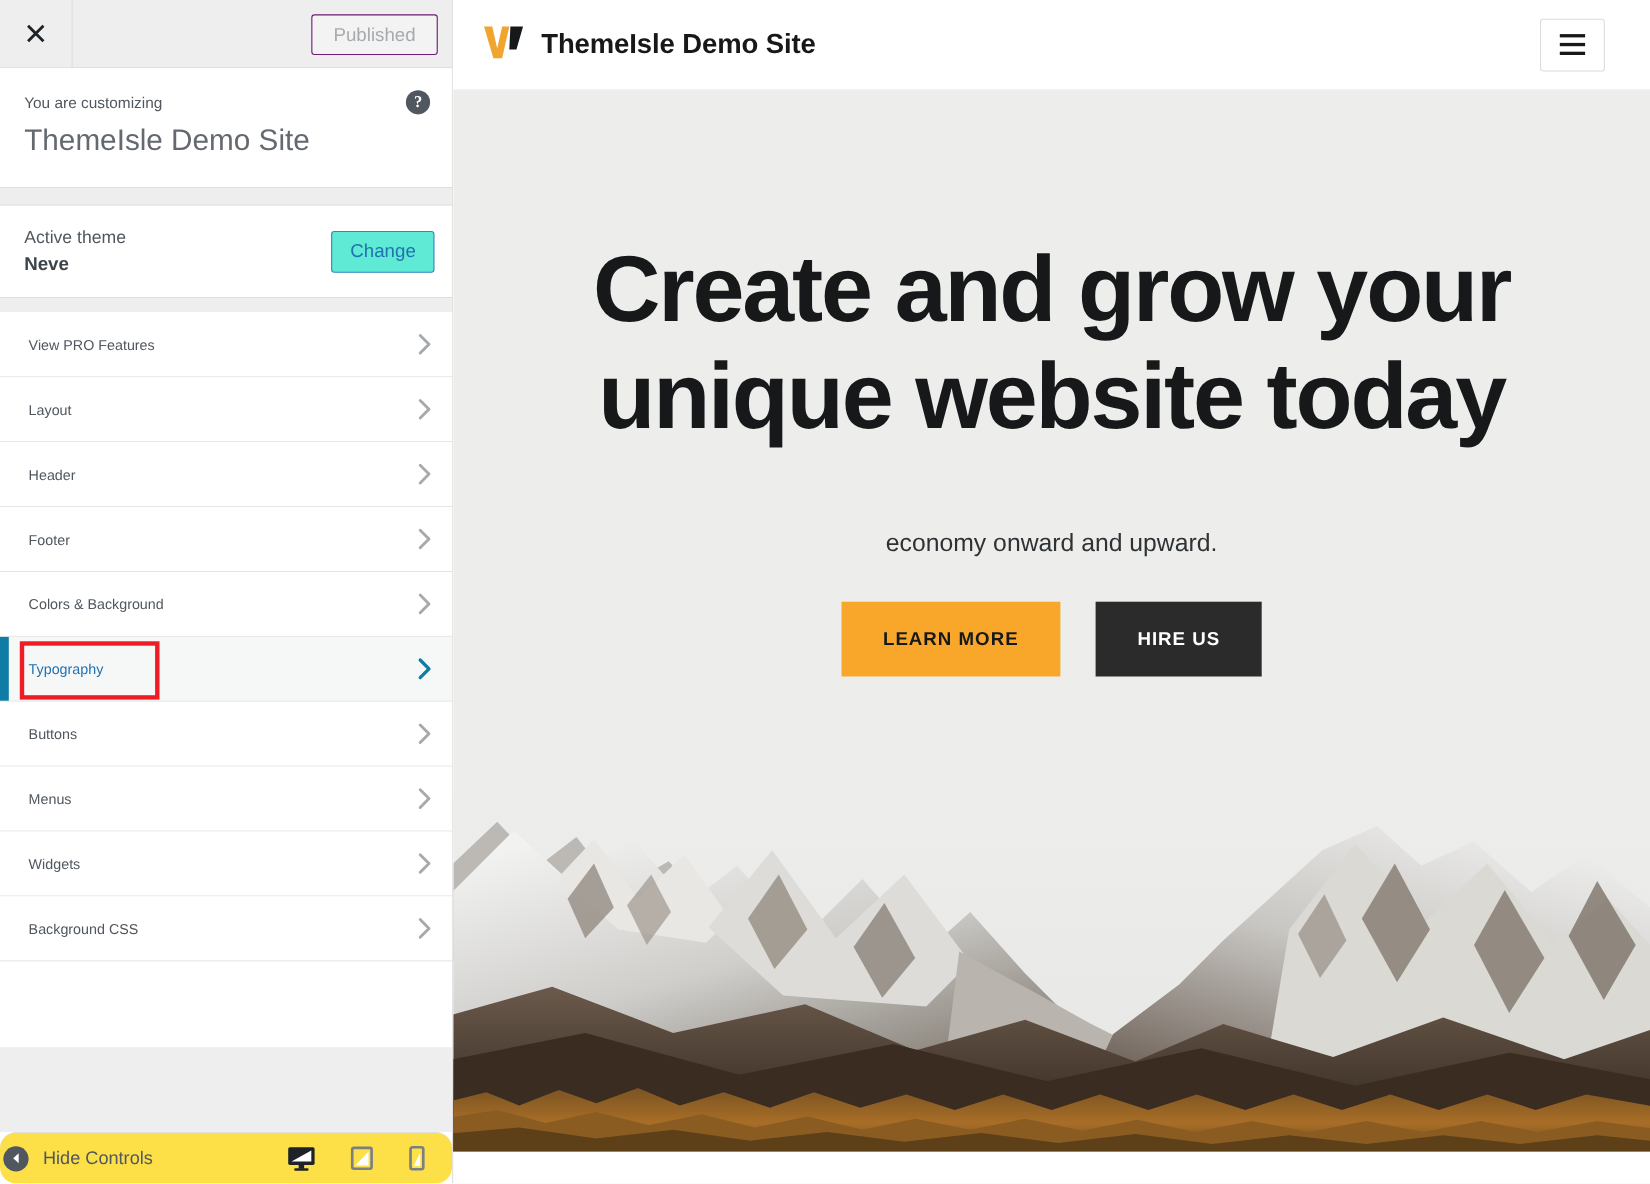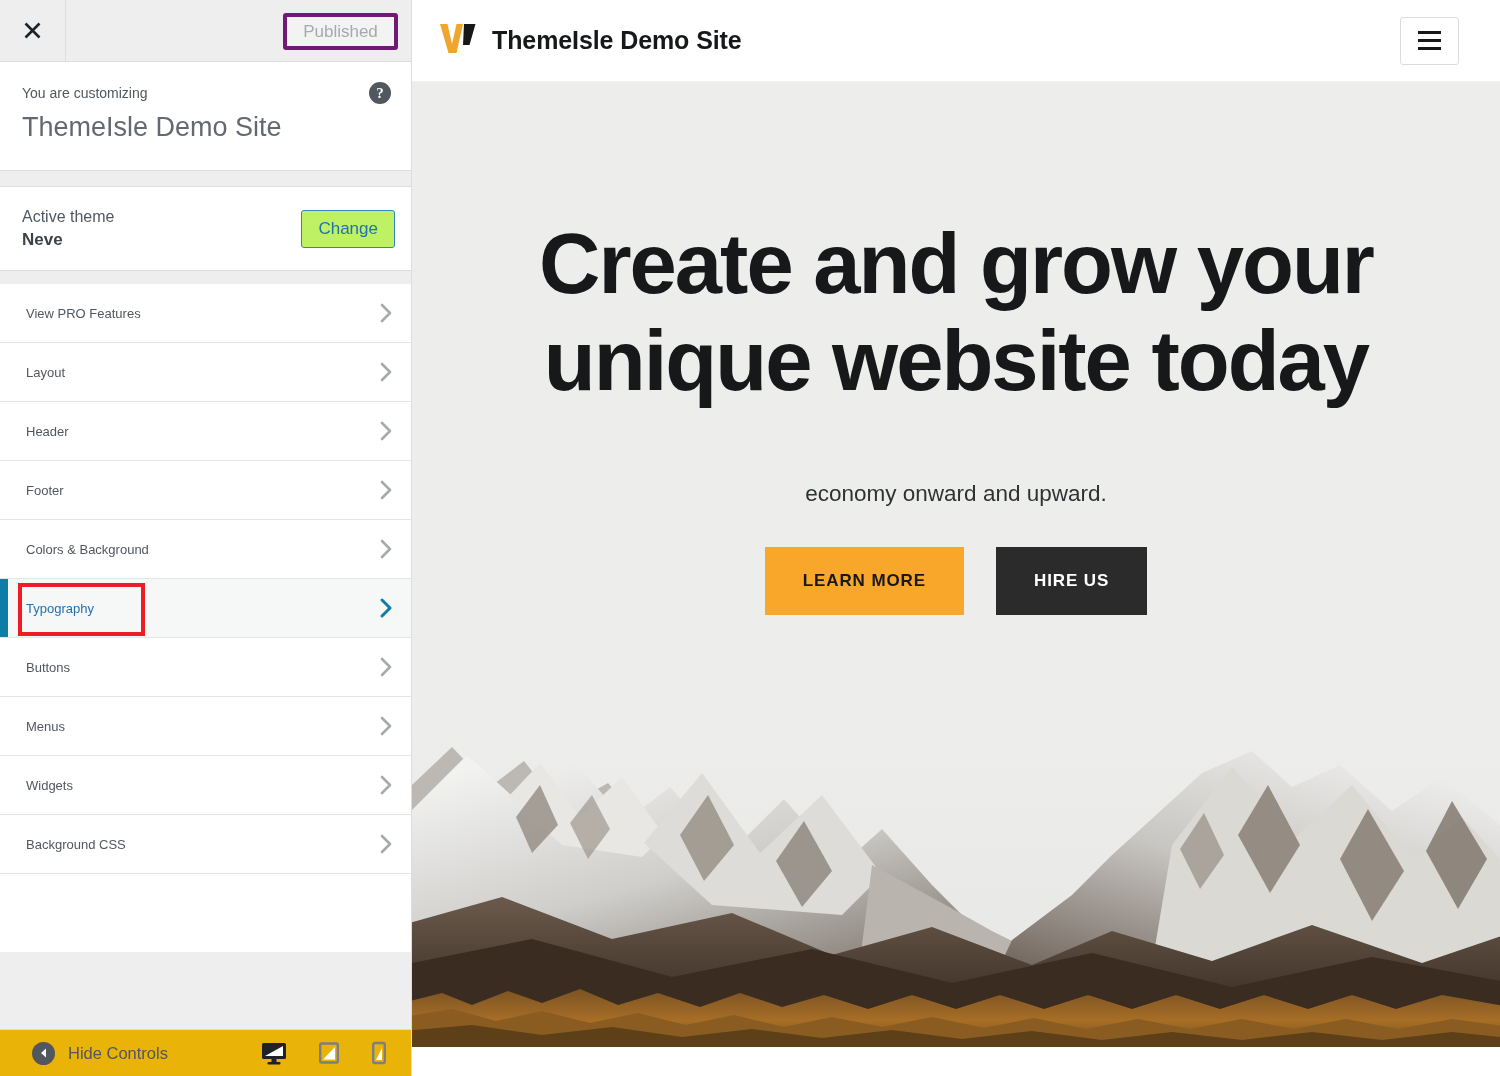--- a/index.html
+++ b/index.html
@@ -32,21 +32,21 @@
     display: flex; align-items: center; justify-content: center;
     border-right: 1px solid #ddd;
     background: #eee;
     cursor: pointer;
   }
   .close-btn svg { display: block; }
   .published-btn {
     position: absolute; right: 13px; top: 13px;
     height: 37px; min-width: 115px;
     background: #f3f3f3;
-    border: 4px solid #701a75;
+    border: 1px solid #701a75;
     border-radius: 3px;
     color: #a7aaad;
     font-size: 17px;
     display: flex; align-items: center; justify-content: center;
     padding: 0 16px;
     cursor: default;
   }
 
   .customizing-panel {
     background: #fff;
@@ -77,21 +77,21 @@
     padding: 18px 16px 18px 22px;
     border-bottom: 1px solid #ddd;
     display: flex; align-items: center; justify-content: space-between;
     min-height: 84px;
   }
   .theme-meta { line-height: 1.35; }
   .theme-label { font-size: 16px; color: #50575e; }
   .theme-name { font-size: 17px; color: #3c434a; font-weight: 700; margin-top: 2px; }
   .change-btn {
     border: 1px solid #3582c4;
-    background: #bef264;
+    background: #5eead4;
     color: #2271b1;
     border-radius: 3px;
     font-size: 17px;
     padding: 8px 16px;
     cursor: pointer;
     font-family: "Liberation Sans", sans-serif;
   }
 
   .nav-spacer { height: 13px; background: #eee; }
 
@@ -124,24 +124,25 @@
     width: 127px; height: 53px;
     border: 4px solid #ee1c25;
     pointer-events: none;
     z-index: 5;
   }
 
   .nav-tail { background: #eee; flex: 1 1 auto; }
 
   .cust-footer {
     height: 47px; flex: 0 0 47px;
-    background: #eab308;
+    background: #fde047;
     border-top: 1px solid #ddd;
     display: flex; align-items: center;
-    padding: 0 24px 0 32px;
+    padding: 0 24px 0 3px;
+    border-radius: 15px;
   }
   .hide-controls { display: flex; align-items: center; gap: 13px; cursor: pointer; flex: 1 1 auto; }
   .collapse-circle {
     width: 23px; height: 23px; border-radius: 50%;
     background: #50575e; display: flex; align-items: center; justify-content: center;
   }
   .hide-controls-label { font-size: 16.5px; color: #50575e; }
   .device-btns { display: flex; align-items: center; gap: 31px; }
   .device-btn { cursor: pointer; display: flex; align-items: center; justify-content: center; }
 

